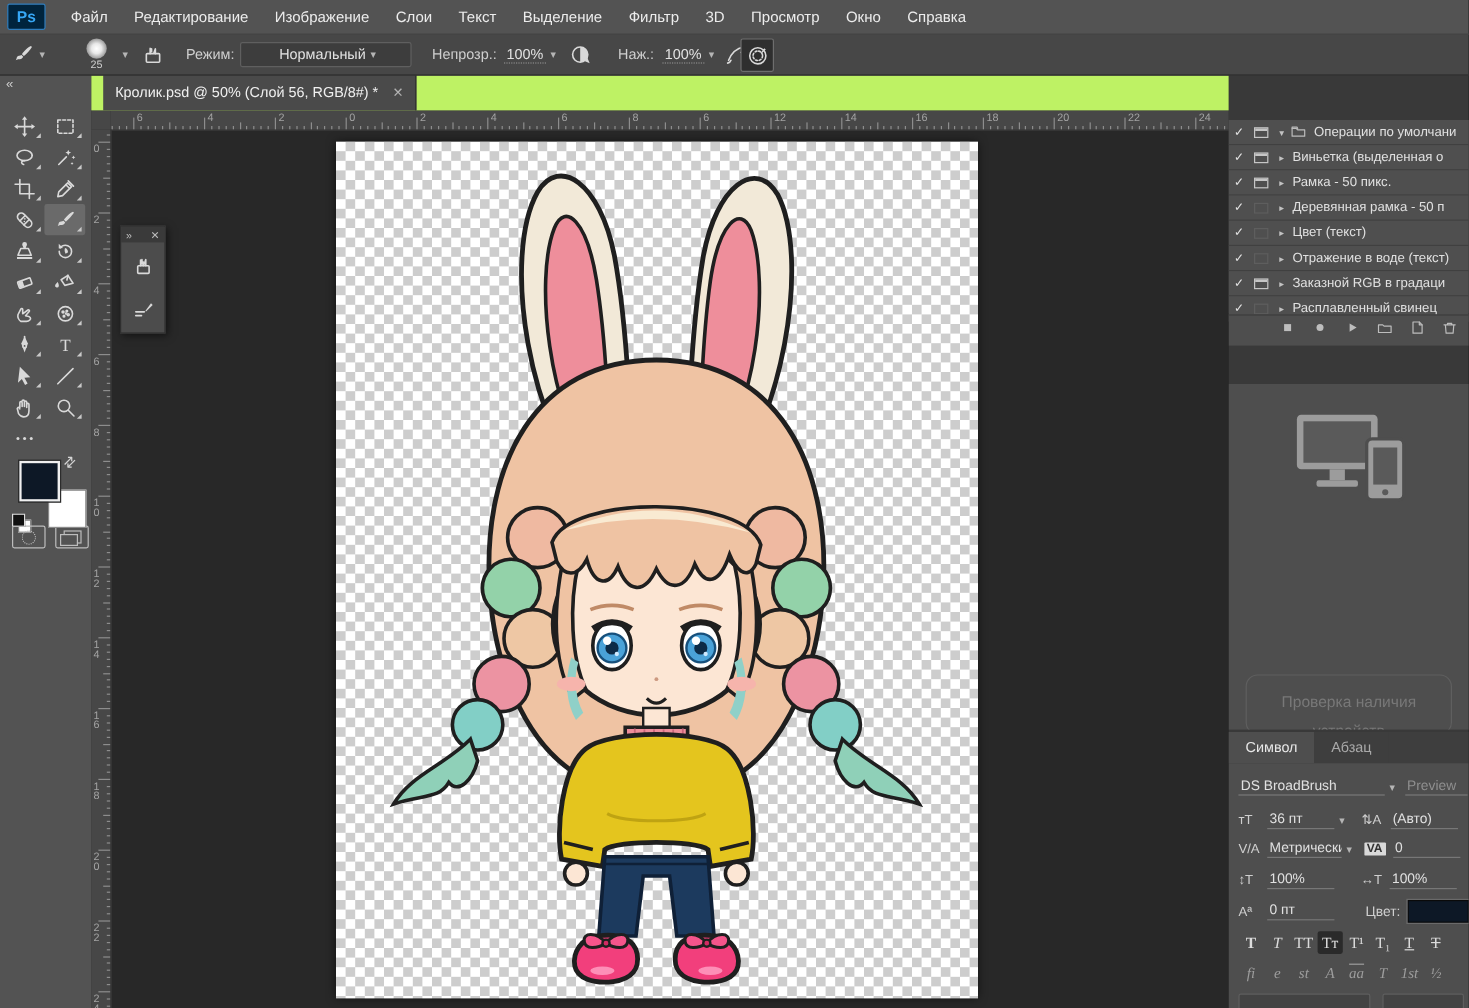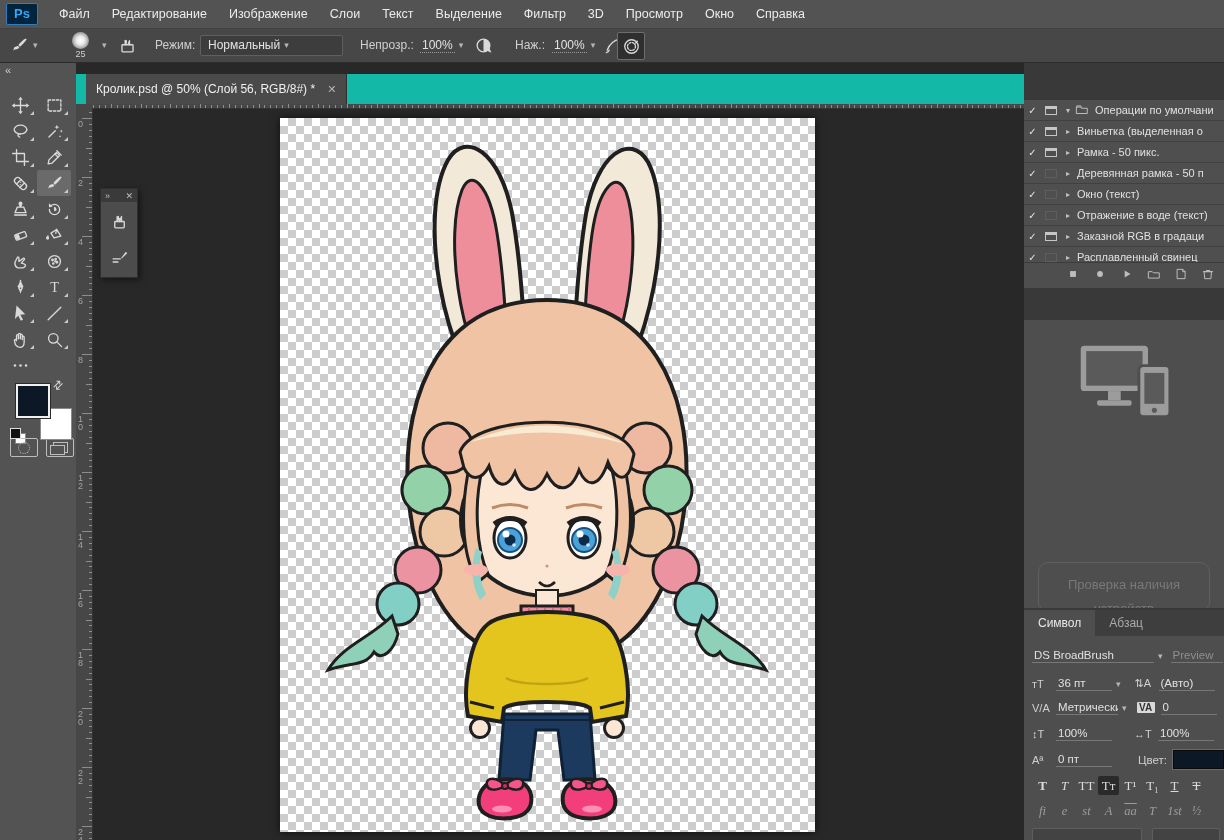--- a/index.html
+++ b/index.html
@@ -45,21 +45,21 @@
   .swatch-mini{position:absolute;left:10px;top:366px;width:16px;height:16px}
   .swatch-mini .mb{position:absolute;left:0;top:0;width:9px;height:9px;background:#111;border:1px solid #ddd;z-index:2}
   .swatch-mini .mw{position:absolute;left:5px;top:5px;width:9px;height:9px;background:#fff;border:1px solid #888}
   .qm-btn{position:absolute;left:10px;top:376px;width:26px;height:17px;border:1px solid #bdbdbd;border-radius:2px;
           display:flex;align-items:center;justify-content:center}
   .qm-btn i{display:block;width:10px;height:10px;border:1px dotted #bdbdbd;border-radius:50%}
   .sm-btn{position:absolute;left:46px;top:376px;width:26px;height:17px;border:1px solid #bdbdbd;border-radius:2px}
   .sm-btn i{position:absolute;left:6px;top:3px;width:13px;height:9px;border:1px solid #bdbdbd;background:#535353}
   .sm-btn u{position:absolute;left:3px;top:6px;width:13px;height:8px;border:1px solid #bdbdbd;background:#535353}
   
-  .tabbar{position:absolute;top:74px;left:76px;width:948px;height:30px;background:#14b8a6;z-index:10}
+  .tabbar{position:absolute;top:62px;left:76px;width:948px;height:30px;background:#bef264;z-index:10}
   .doc-tab{position:absolute;left:10px;top:0;height:30px;background:#4a4a4a;display:flex;align-items:center;
            padding:0 10px;font-size:12px;color:#f0f0f0;border-right:1px solid #2e2e2e}
   .doc-tab .x-glyph{margin-left:12px;color:#b3b3b3;font-size:11px}
   
   .ruler-corner{position:absolute;left:76px;top:92px;width:16px;height:16px;background:#474747;
                 border-right:1px solid #333;border-bottom:1px solid #333;z-index:9}
   #hruler{position:absolute;left:92px;top:92px;width:932px;height:16px;background:#474747;
           border-bottom:1px solid #333;overflow:hidden;z-index:9}
   #vruler{position:absolute;left:76px;top:108px;width:16px;height:732px;background:#474747;
           border-right:1px solid #333;overflow:hidden;z-index:9}
@@ -148,21 +148,21 @@
         <span class="caret">▾</span>
       </div>
     <div class="ob" style="left:118px">
       <svg class="ic" viewBox="0 0 24 24">
           <rect x="5" y="11" width="14" height="9" rx="1"></rect>
           <path d="M9 11V5.5l1.5 3.5V6M14.5 11V6l-1.5 4"></path>
         </svg>
     </div>
     <div class="ob ob-label" style="left:155px">Режим:</div>
     <div class="ob" style="left:200px">
-      <span class="ob-select" style="width:130px;justify-content:flex-start">
+      <span class="ob-select" style="width:130px;justify-content:center">
         <span>Нормальный</span>
         <span class="caret">▾</span>
       </span>
     </div>
     <div class="ob ob-label" style="left:360px">Непрозр.:</div>
     <div class="ob" style="left:420px">
       <span class="ob-val">100%</span>
       <span class="caret">▾</span>
     </div>
     <div class="ob ob-iconbtn" style="left:470px;top:4px">
@@ -810,21 +810,21 @@
         <div class="action-row">
           <span class="a-check">✓</span>
           <span class="a-toggle off"></span>
           <span class="a-arrow">▸</span>
           <span class="a-label">Деревянная рамка - 50 п</span>
         </div>
         <div class="action-row">
           <span class="a-check">✓</span>
           <span class="a-toggle off"></span>
           <span class="a-arrow">▸</span>
-          <span class="a-label">Окно (текст)</span>
+          <span class="a-label">Цвет (текст)</span>
         </div>
         <div class="action-row">
           <span class="a-check">✓</span>
           <span class="a-toggle off"></span>
           <span class="a-arrow">▸</span>
           <span class="a-label">Отражение в воде (текст)</span>
         </div>
         <div class="action-row">
           <span class="a-check">✓</span>
           <span class="a-toggle"></span>

